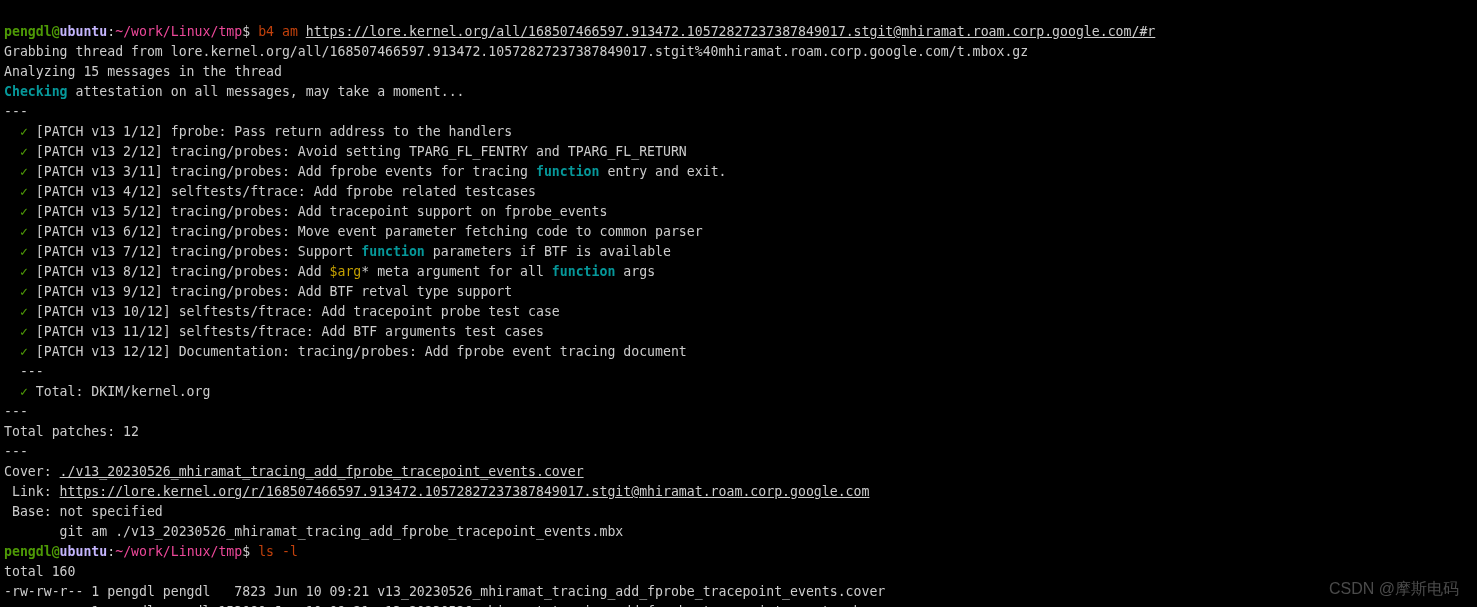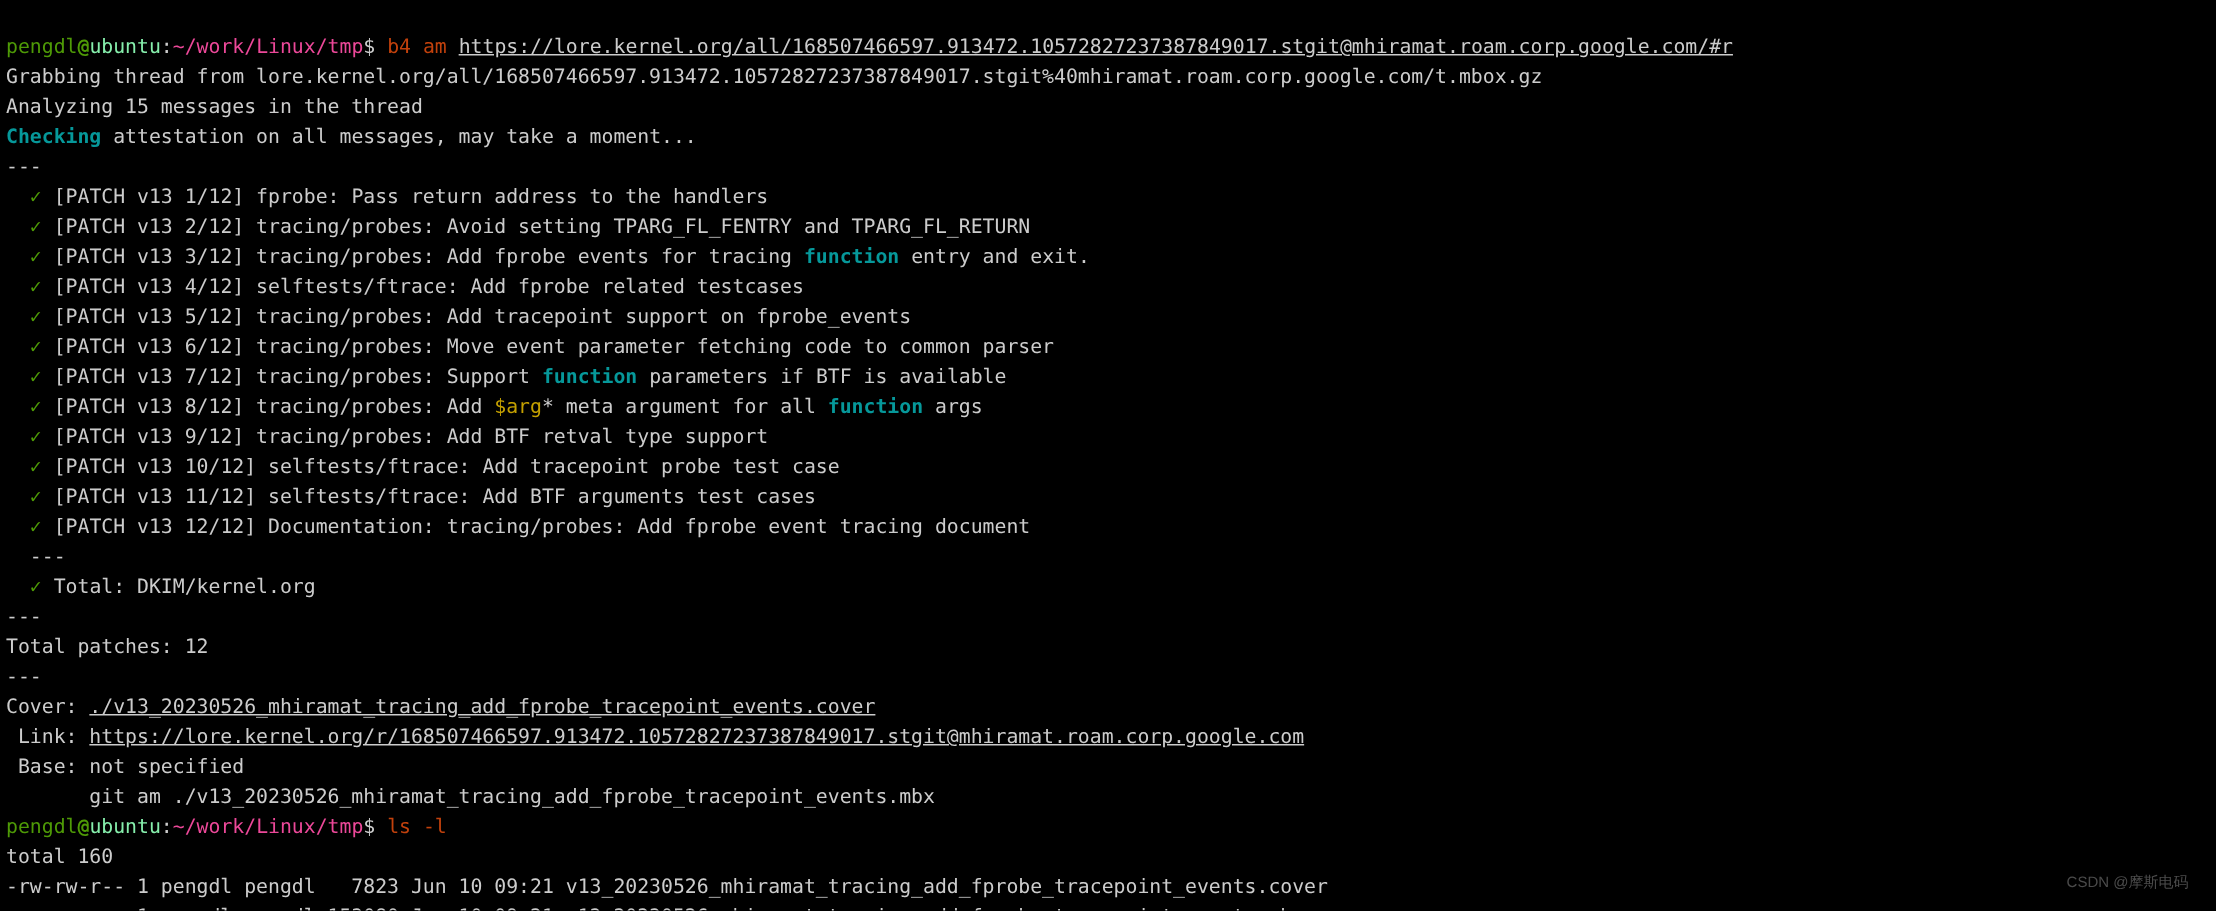--- a/index.html
+++ b/index.html
@@ -1,42 +1,42 @@
 <!DOCTYPE html>
 <html><head>
 <meta charset="utf-8">
 <style>
   html,body{margin:0;padding:0;background:#000;color:#ccc;font-family:"DejaVu Sans Mono","Consolas",monospace;font-size:13.2px;line-height:20px;width:1477px;height:607px;overflow:hidden;}
   .term{white-space:pre;padding:2px 4px;}
-  .user{color:#4e9a06;font-weight:normal;}
-  .host{color:#86efac;font-weight:normal;}
+  .user{color:#4e9a06;font-weight:bold;}
+  .host{color:#c4b5fd;font-weight:bold;}
   .at{color:#4e9a06;font-weight:bold;}
   .colon{color:#ccc;}
   .path{color:#ec4899;font-weight:normal;}
   .dollar{color:#ccc;}
   .cmd{color:#c2410c;}
   .link{color:#ccc;text-decoration:underline;}
   .check{color:#4e9a06;}
   .cyan{color:#06989a;font-weight:bold;}
   .yellow{color:#c4a000;}
   .dim{color:#ccc;}
-  .watermark{position:absolute;right:18px;bottom:8px;color:#888;font-size:10px;font-family:sans-serif;opacity:.55;}
+  .watermark{position:absolute;right:18px;bottom:8px;color:#888;font-size:16px;font-family:sans-serif;opacity:.55;}
 </style>
 </head>
 <body>
 
 <div class="term">
 <span><span class="user">pengdl</span><span class="at">@</span><span class="host">ubuntu</span><span class="colon">:</span><span class="path">~/work/Linux/tmp</span><span class="dollar">$</span></span><span class="cmd"> b4 am </span><span class="link">https://lore.kernel.org/all/168507466597.913472.10572827237387849017.stgit@mhiramat.roam.corp.google.com/#r</span>
 <span class="dim">Grabbing thread from lore.kernel.org/all/168507466597.913472.10572827237387849017.stgit%40mhiramat.roam.corp.google.com/t.mbox.gz</span>
 <span class="dim">Analyzing 15 messages in the thread</span>
 <span class="cyan">Checking</span><span class="dim"> attestation on all messages, may take a moment...</span>
 <span class="dim">---</span>
 <span class="check">  ✓ </span><span class="dim">[PATCH v13 1/12] fprobe: Pass return address to the handlers</span>
 <span class="check">  ✓ </span><span class="dim">[PATCH v13 2/12] tracing/probes: Avoid setting TPARG_FL_FENTRY and TPARG_FL_RETURN</span>
-<span class="check">  ✓ </span><span class="dim">[PATCH v13 3/12] tracing/probes: Add fprobe events for tracing </span><span class="cyan">function</span><span class="dim"> entry and exit.</span>
+<span class="check">  ✓ </span><span class="dim">[PATCH v13 3/11] tracing/probes: Add fprobe events for tracing </span><span class="cyan">function</span><span class="dim"> entry and exit.</span>
 <span class="check">  ✓ </span><span class="dim">[PATCH v13 4/12] selftests/ftrace: Add fprobe related testcases</span>
 <span class="check">  ✓ </span><span class="dim">[PATCH v13 5/12] tracing/probes: Add tracepoint support on fprobe_events</span>
 <span class="check">  ✓ </span><span class="dim">[PATCH v13 6/12] tracing/probes: Move event parameter fetching code to common parser</span>
 <span class="check">  ✓ </span><span class="dim">[PATCH v13 7/12] tracing/probes: Support </span><span class="cyan">function</span><span class="dim"> parameters if BTF is available</span>
 <span class="check">  ✓ </span><span class="dim">[PATCH v13 8/12] tracing/probes: Add </span><span class="yellow">$arg</span><span class="dim">* meta argument for all </span><span class="cyan">function</span><span class="dim"> args</span>
 <span class="check">  ✓ </span><span class="dim">[PATCH v13 9/12] tracing/probes: Add BTF retval type support</span>
 <span class="check">  ✓ </span><span class="dim">[PATCH v13 10/12] selftests/ftrace: Add tracepoint probe test case</span>
 <span class="check">  ✓ </span><span class="dim">[PATCH v13 11/12] selftests/ftrace: Add BTF arguments test cases</span>
 <span class="check">  ✓ </span><span class="dim">[PATCH v13 12/12] Documentation: tracing/probes: Add fprobe event tracing document</span>
 <span class="dim">  ---</span>

